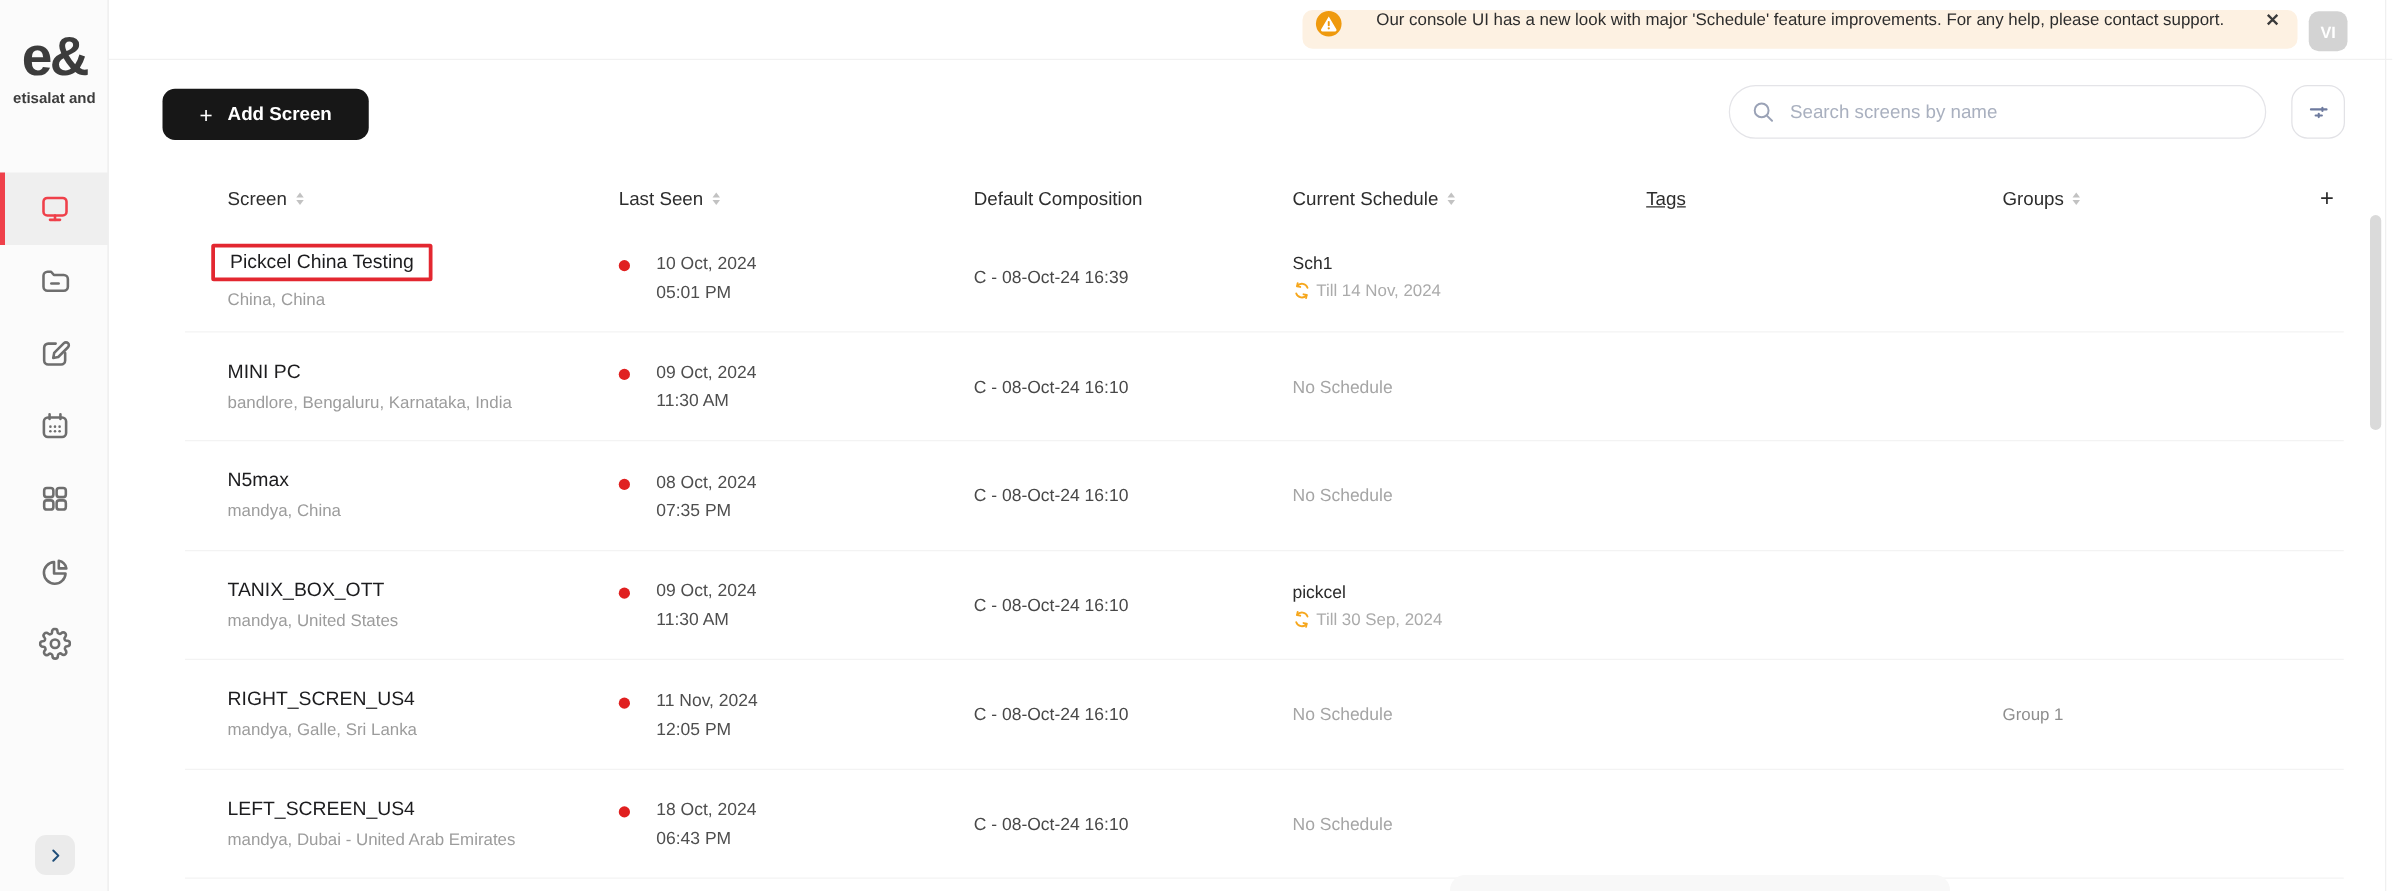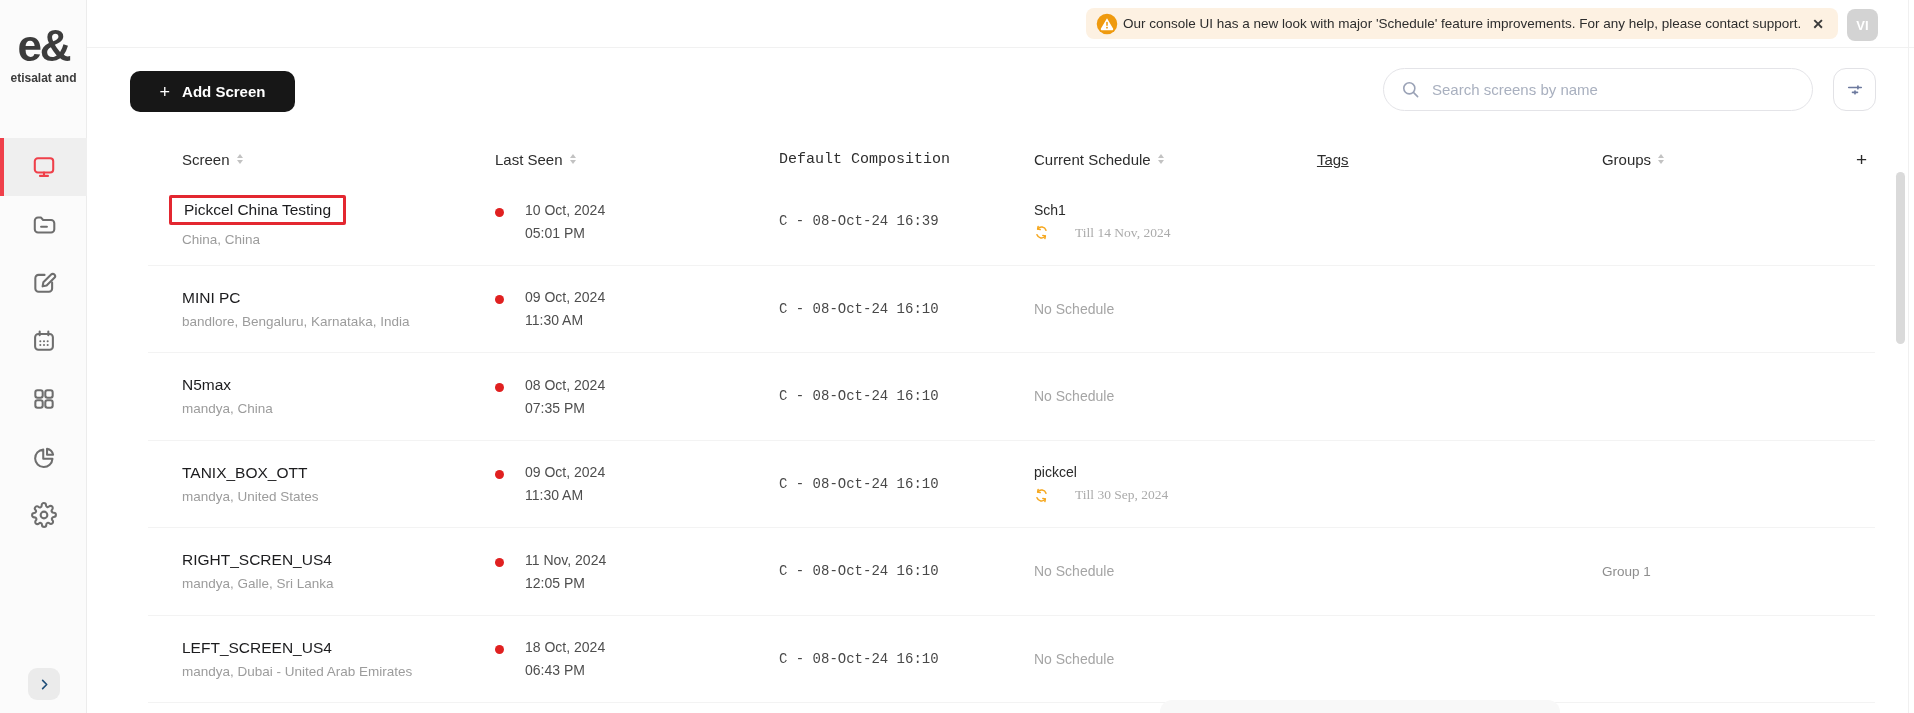--- a/index.html
+++ b/index.html
@@ -21,21 +21,21 @@
   .nav-item.active::before { content:""; position:absolute; left:0; top:0; bottom:0; width:4px; background:#ef404a; }
   .collapse-btn { position:absolute; left:28px; top:668px; width:32px; height:32px;
     background:#ebebeb; border-radius:9px; display:flex; align-items:center; justify-content:center;
     cursor:pointer; }
   .collapse-btn svg { width:15px; height:15px; color:#1f4e79; }
 
   
   .topbar { position:absolute; left:87px; top:0; width:1827px; height:48px; background:#fff;
     border-bottom:1px solid #f1f1f1; }
   .banner { position:absolute; right:76px; top:8px; height:31px; background:#fdf1e2;
-    border-radius:8px; display:flex; align-items:center; gap:5px; padding:0 14px 0 10px; }
+    border-radius:8px; display:flex; gap:27px; padding:0 14px 0 10px; }
   .banner-text { font-size:13.5px; color:#2d2d2d; white-space:nowrap; }
   .banner svg { width:22px; height:22px; flex:0 0 auto; }
   .banner-close { font-size:14px; color:#3a3a3a; margin-left:6px; cursor:pointer; font-weight:600; }
   .avatar { position:absolute; right:36px; top:9px; width:31px; height:32px; border-radius:8px;
     background:#d3d3d3; color:#fff; font-size:13px; font-weight:600;
     display:flex; align-items:center; justify-content:center; cursor:pointer; }
 
   
   .add-screen-btn { position:absolute; left:130px; top:71px; width:165px; height:41px;
     background:#171717; color:#fff; border:none; border-radius:10px; font-size:15px; font-weight:600;
@@ -58,38 +58,38 @@
   .thead { display:flex; align-items:center; height:38px; }
   .th { font-size:15px; color:#2d2d2d; display:flex; align-items:center; }
   .sort { display:inline-flex; flex-direction:column; gap:2.5px; margin-left:7px; }
   .sort b { width:0; height:0; border-left:3.5px solid transparent; border-right:3.5px solid transparent; }
   .sort b.up { border-bottom:4px solid #c2c2c2; }
   .sort b.down { border-top:4px solid #c2c2c2; }
   .add-col { font-size:19px; color:#2b2b2b; cursor:pointer; line-height:1; }
 
   .c1 { width:347px; padding-left:34px; }
   .c2 { width:284px; }
-  .c3 { width:255px;font-family:Liberation Mono, monospace; }
+  .c3 { width:255px; }
   .c4 { width:283px; }
   .c5 { width:285px;text-decoration:underline; }
   .c6 { width:254px; }
   .c7 { flex:1; display:flex; justify-content:flex-end; padding-right:8px; }
 
   .trow { display:flex; height:87.5px; border-bottom:1px solid #f3f3f3;justify-content:flex-end; }
   .cell { display:flex; flex-direction:column; justify-content:center; }
   .screen-name { font-size:15.5px; color:#1c1c1e; display:inline-block; width:max-content; }
   .screen-name.highlight { border:3px solid #e32730; border-radius:2px; padding:3px 12px; margin-left:-13px; }
   .screen-loc { font-size:13.5px; color:#9c9c9c; margin-top:7px; }
   .ls-inner { display:flex; gap:21px; }
   .dot { width:9px; height:9px; border-radius:50%; background:#e02020; margin-top:6px; flex:0 0 auto; }
   .ls-date, .ls-time { font-size:14px; color:#4e4e4e; }
   .ls-time { margin-top:7px; }
   .comp { font-size:14px; color:#484848; }
   .sched-name { font-size:14px; color:#2a2a2a; }
-  .sched-till { display:flex; align-items:center; gap:26px; margin-top:7px;font-family:Liberation Serif, serif; }
+  .sched-till { display:flex; align-items:center; gap:4px; margin-top:7px; }
   .sched-till svg { width:15px; height:15px; color:#f6a71d; flex:0 0 auto; }
   .sched-till-text { font-size:13.5px; color:#ababab; }
   .no-sched { font-size:14px; color:#a5a5a5; }
   .group-text { font-size:13.5px; color:#8e8e8e; }
 
   
   .scroll-thumb { position:absolute; right:9px; top:172px; width:9px; height:172px;
     background:#dadada; border-radius:5px; }
   .right-edge { position:absolute; right:5px; top:0; width:1px; height:713px; background:#f0f0f0; }
   .bottom-sheet { position:absolute; left:1160px; bottom:0; width:400px; height:13px;

